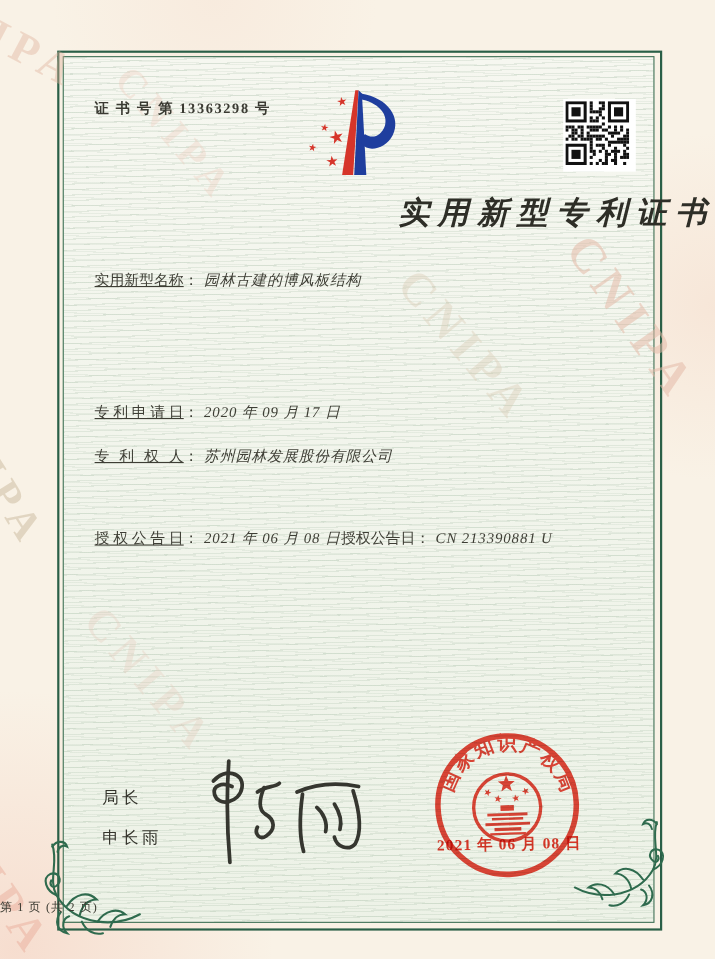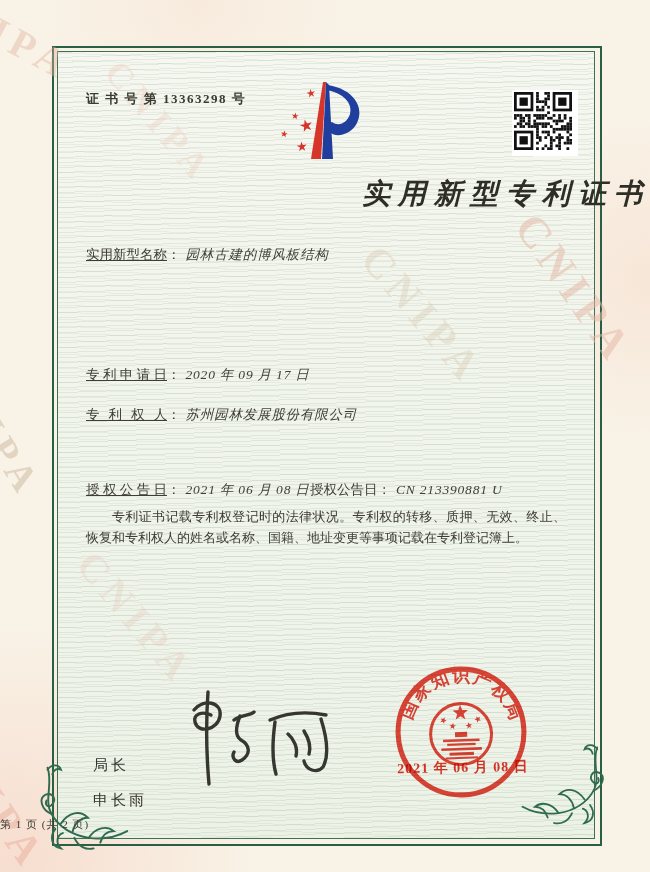--- a/index.html
+++ b/index.html
@@ -260,25 +260,24 @@
     <span class="flabel">专利权人</span><span class="colon">：</span><span class="fvalue">苏州园林发展股份有限公司</span>
   </div>
   <div class="z row" style="top:481px;position:absolute">
     <span class="flabel">授权公告日</span><span class="colon">：</span><span class="fvalue">2021 年 06 月 08 日</span>
     <span class="pair2">
       <span>授权公告日</span><span class="colon">：</span><span class="fvalue">CN 213390881 U</span>
     </span>
   </div>
 
   <div class="z paras">
-    <p>专利证书记载专利权登记时的法律状况。专利权的转移、质押、无效、终止、恢复和专利权人的姓名或名称、国籍、地址变更等事项记载在专利登记簿上。</p>
-  </div>
-
-  <div class="z sig-label" style="top:756px">局长</div>
-  <div class="z sig-label" style="top:791px">申长雨</div>
+  </div>
+
+  <div class="z sig-label" style="top:716px">局长</div>
+  <div class="z sig-label" style="top:752px">申长雨</div>
   <svg class="z sig-svg" width="160" height="105" viewBox="0 0 160 105" fill="none" stroke="#23231d" stroke-width="3.4" stroke-linecap="round" opacity=".9">
     <path d="M30,6 C28,34 28,64 31,98"></path>
     <path d="M16,24 C26,12 44,16 42,30 C40,44 20,48 17,36 C15,28 24,25 33,29"></path>
     <path d="M62,30 C58,40 57,50 63,54 C72,59 73,68 64,74 C58,78 53,72 56,66"></path>
     <path d="M56,34 C64,28 72,30 76,26"></path>
     <path d="M92,34 C108,27 128,25 148,29"></path>
     <path d="M97,36 C94,58 94,74 98,88"></path>
     <path d="M143,33 C149,52 151,70 145,81 C139,88 128,84 126,75"></path>
     <path d="M110,48 C116,53 120,62 118,70"></path>
     <path d="M126,45 C131,53 133,61 131,68"></path>

